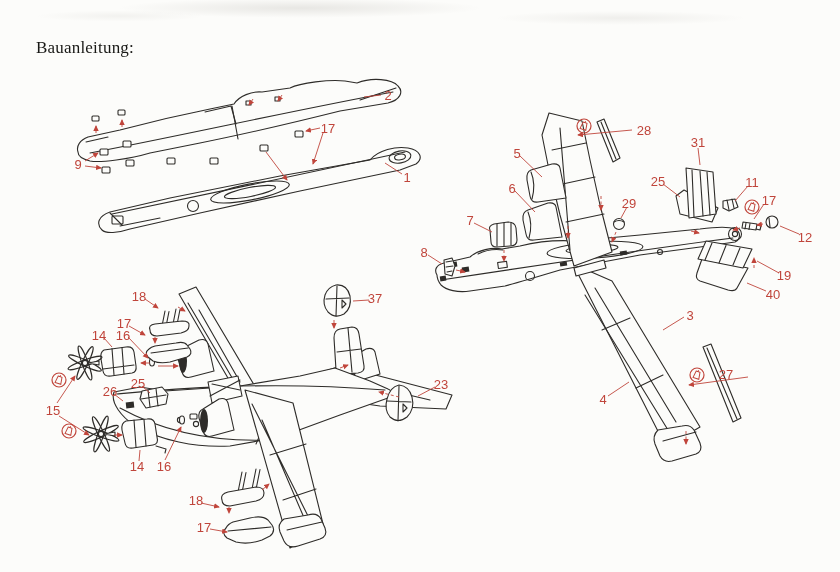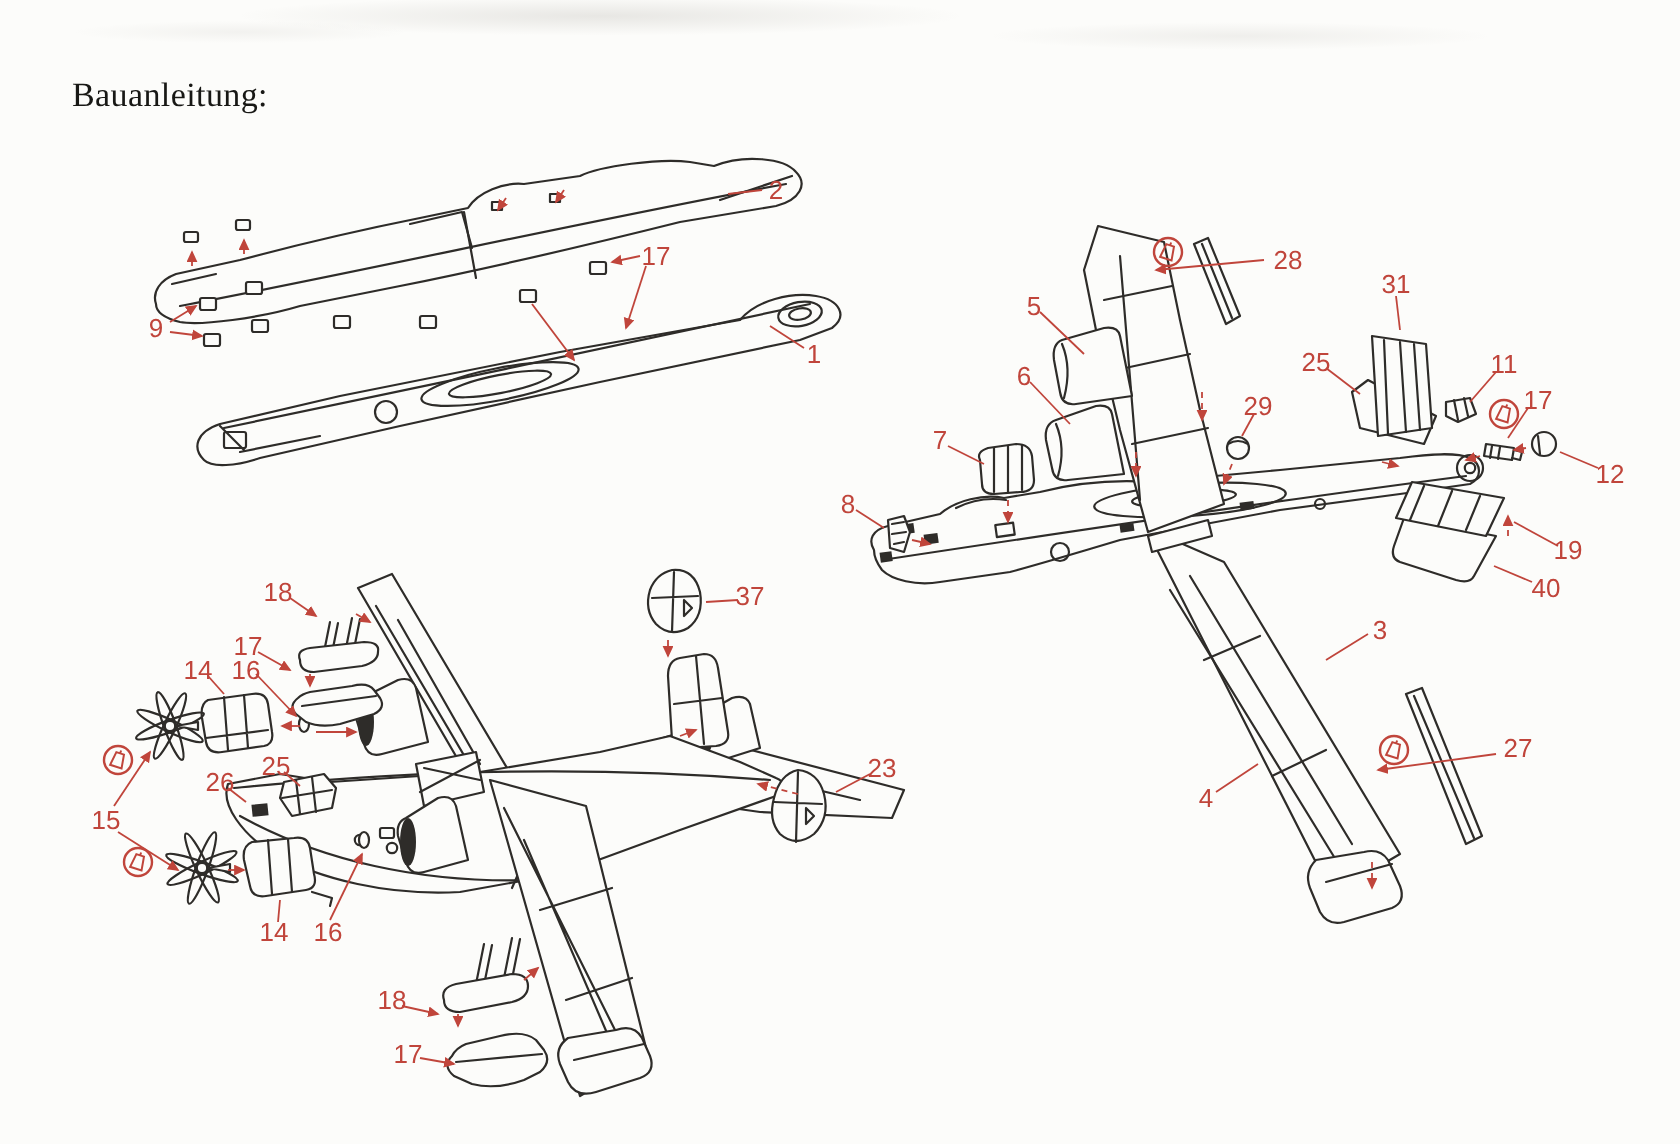--- a/index.html
+++ b/index.html
@@ -354,21 +354,21 @@
   <span class="plabel" style="left:629px;top:203px">29</span>
   <span class="plabel" style="left:698px;top:142px">31</span>
   <span class="plabel" style="left:658px;top:181px">25</span>
   <span class="plabel" style="left:752px;top:182px">11</span>
   <span class="plabel" style="left:769px;top:200px">17</span>
   <span class="plabel" style="left:805px;top:237px">12</span>
   <span class="plabel" style="left:784px;top:275px">19</span>
   <span class="plabel" style="left:773px;top:294px">40</span>
   <span class="plabel" style="left:690px;top:315px">3</span>
   <span class="plabel" style="left:603px;top:399px">4</span>
-  <span class="plabel" style="left:759px;top:374px">27</span>
+  <span class="plabel" style="left:726px;top:374px">27</span>
 
   <span class="plabel" style="left:139px;top:296px">18</span>
   <span class="plabel" style="left:124px;top:323px">17</span>
   <span class="plabel" style="left:123px;top:335px">16</span>
   <span class="plabel" style="left:99px;top:335px">14</span>
   <span class="plabel" style="left:138px;top:383px">25</span>
   <span class="plabel" style="left:110px;top:391px">26</span>
   <span class="plabel" style="left:53px;top:410px">15</span>
   <span class="plabel" style="left:137px;top:466px">14</span>
   <span class="plabel" style="left:164px;top:466px">16</span>

